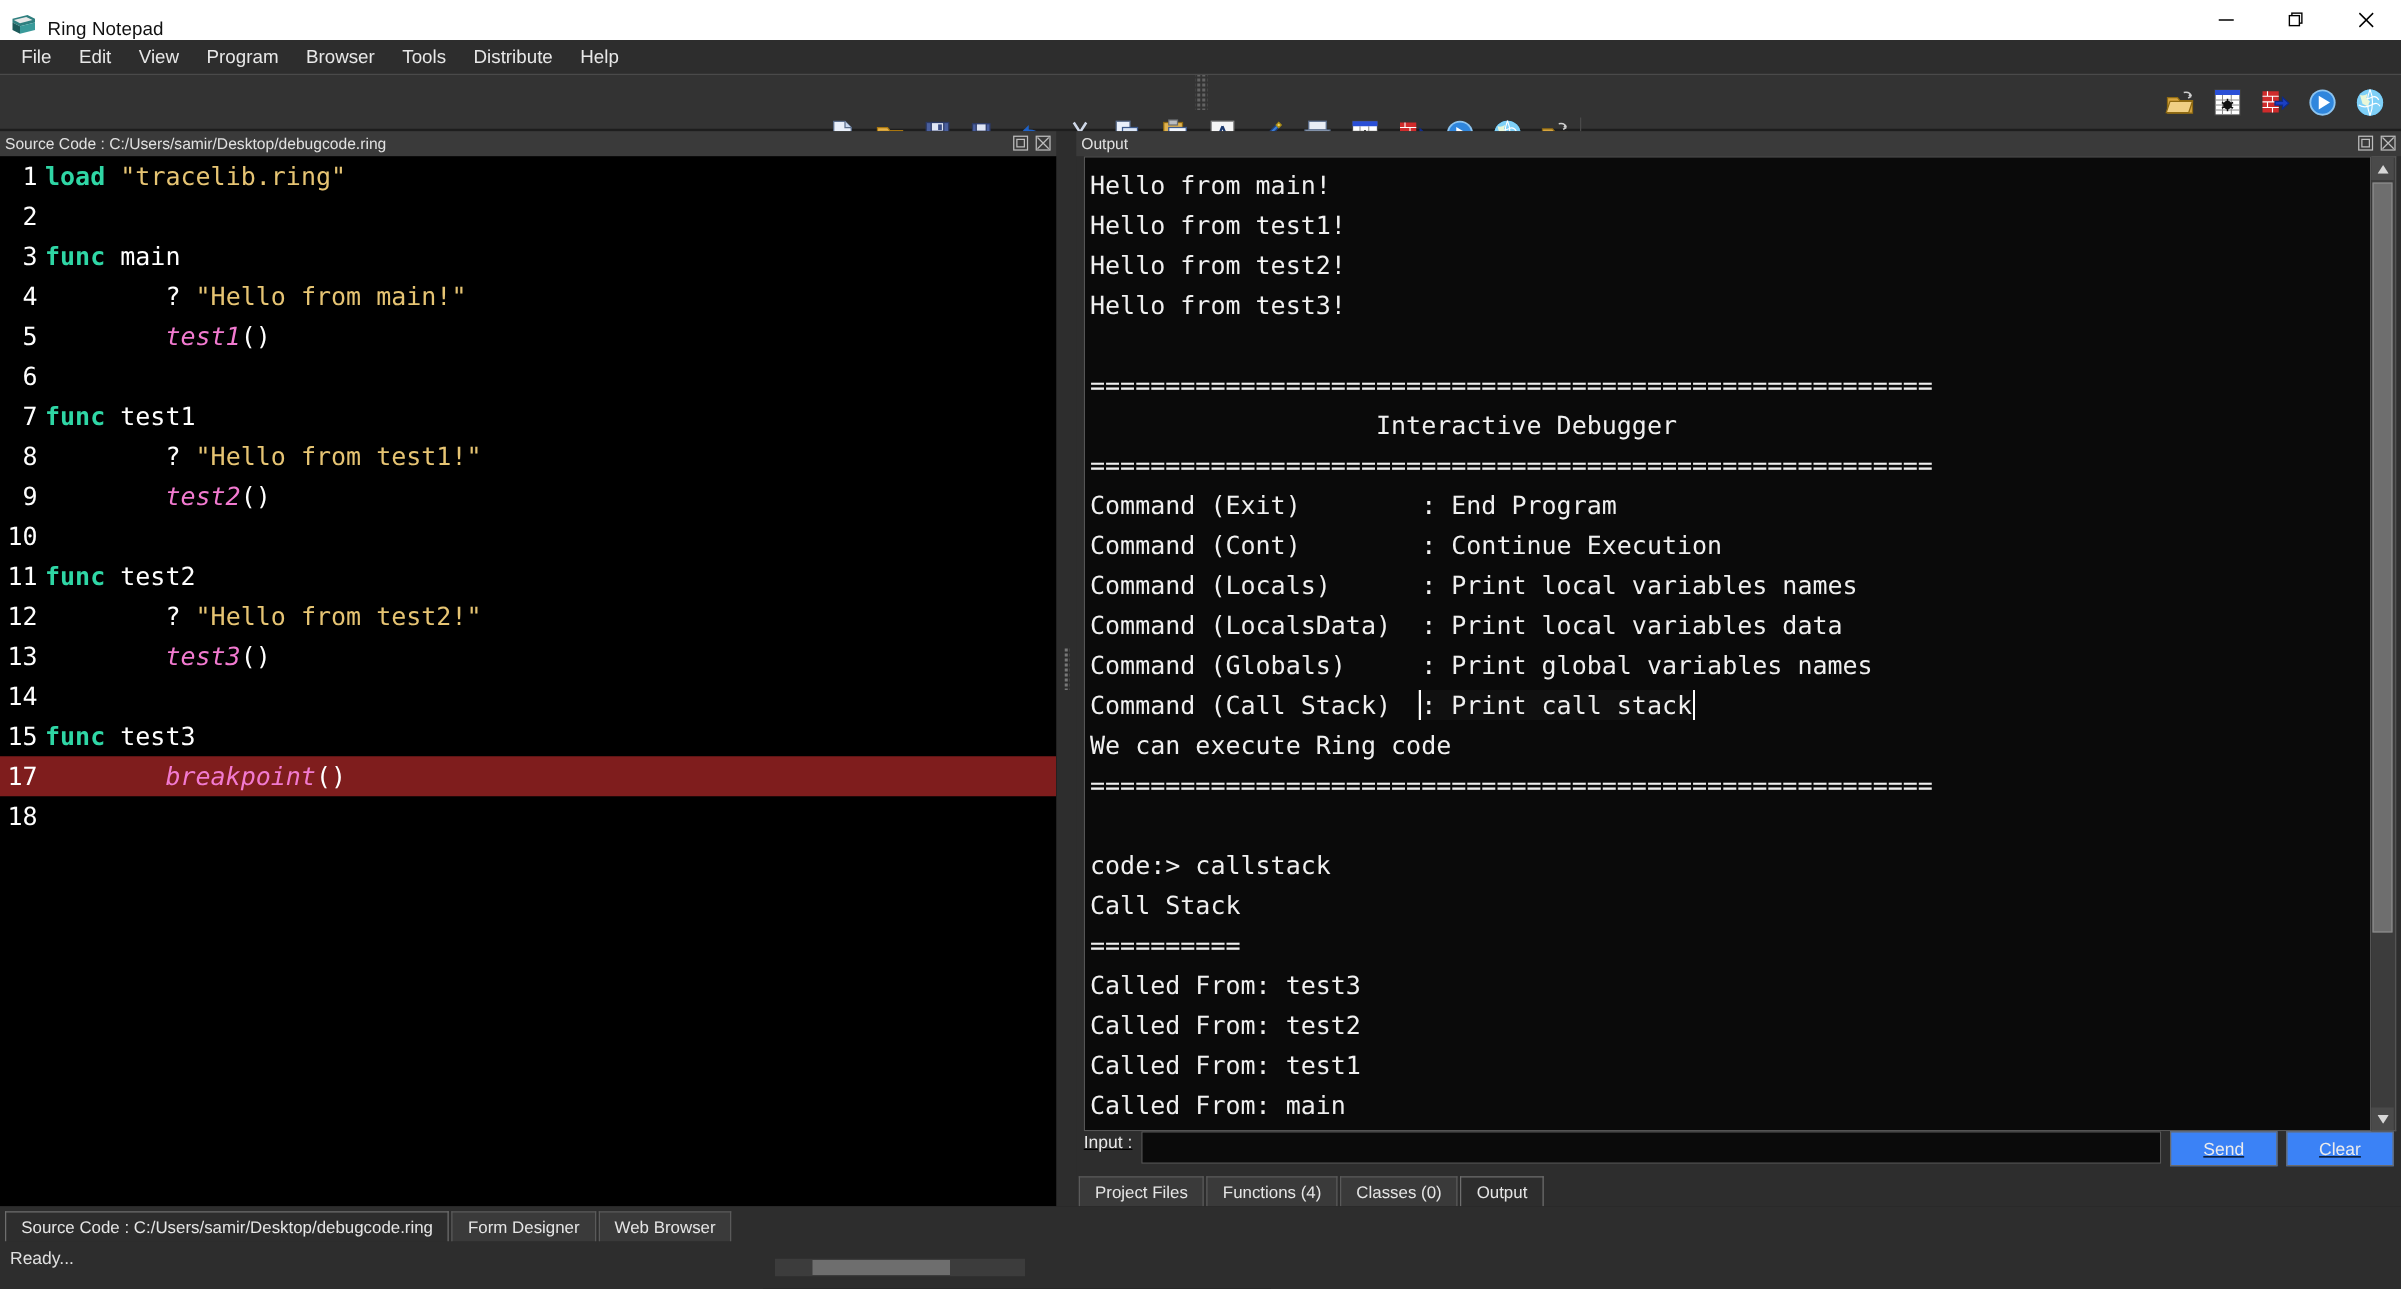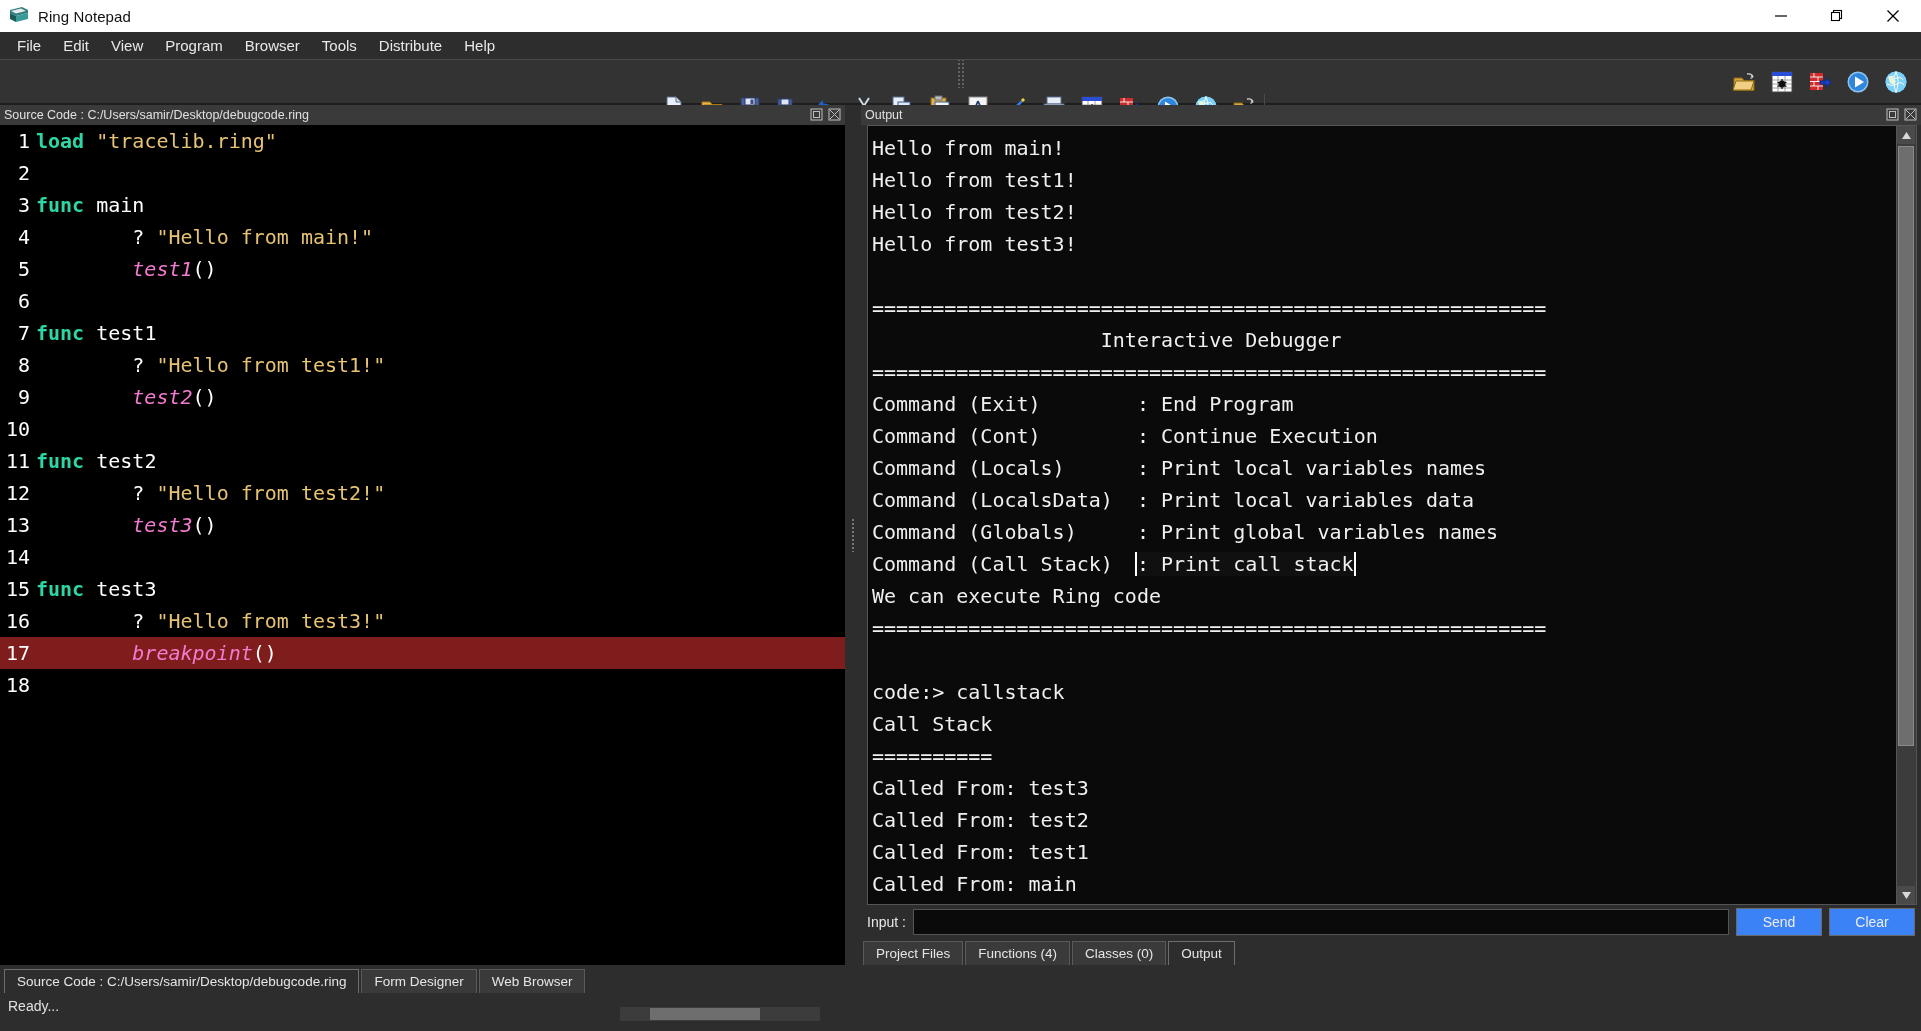--- a/index.html
+++ b/index.html
@@ -6,21 +6,21 @@
   html, body {
     width: 1921px; height: 1031px;
     background: #1e1e1e;
     font-family: "Liberation Sans", sans-serif;
     overflow: hidden;
   }
 
   
   #titlebar {
     height: 32px; background: #ffffff;
-    display: flex; align-items: center;
+    display: flex; align-items: flex-end;
     position: relative;
   }
   #app-icon {
     width: 22px; height: 22px; margin-left: 8px; margin-right: 8px;
     position: relative; flex: none;
   }
   #title-text { font-size: 15px; color: #111; letter-spacing: .1px; }
   #win-btns { position: absolute; right: 0; top: 0; height: 32px; display: flex; }
   .win-btn {
     width: 56px; height: 32px; display: flex; align-items: center; justify-content: center;
@@ -127,22 +127,22 @@
     position: absolute; left: 0; width: 18px; height: 18px;
     background: #4a4a4a; display: flex; align-items: center; justify-content: center;
   }
   .sb-thumb {
     position: absolute; left: 1px; width: 16px;
     background: #6e6e6e; border: 1px solid #8a8a8a;
   }
 
   
   #input-row {
-    height: 34px; display: flex; align-items: center;
-    padding: 0 6px 0 6px; gap: 7px;
+    height: 34px; display: flex; align-items: flex-start;
+    padding: 0 6px 0 6px; gap: 7px; text-decoration: underline;
   }
   #input-label { font-size: 14px; color: #e8e8e8; }
   #input-field {
     flex: 1; height: 26px; background: #0a0a0a; border: 1px solid #555;
     color: #eee; font-family: "DejaVu Sans Mono", monospace; font-size: 14px;
     padding: 0 5px; outline: none;
   }
   .btn {
     height: 28px; min-width: 86px; background: #3b82f6;
     border: 1px solid #6a6a6a; color: #ececec;
@@ -456,24 +456,20 @@
           <div class="code-txt"><span class="k-pl">        </span><span class="k-fn">test3</span><span class="k-op">()</span></div>
         </div>
         <div class="code-row">
           <div class="gutter">14</div>
           <div class="code-txt"></div>
         </div>
         <div class="code-row">
           <div class="gutter">15</div>
           <div class="code-txt"><span class="k-kw">func</span><span class="k-pl"> test3</span></div>
         </div>
-        <div class="code-row">
-          <div class="gutter">16</div>
-          <div class="code-txt"><span class="k-pl">        ? </span><span class="k-str">"Hello from test3!"</span></div>
-        </div>
         <div class="code-row cur">
           <div class="gutter">17</div>
           <div class="code-txt"><span class="k-pl">        </span><span class="k-fn">breakpoint</span><span class="k-op">()</span></div>
         </div>
         <div class="code-row">
           <div class="gutter">18</div>
           <div class="code-txt"></div>
         </div>
       </div>
   </div>

